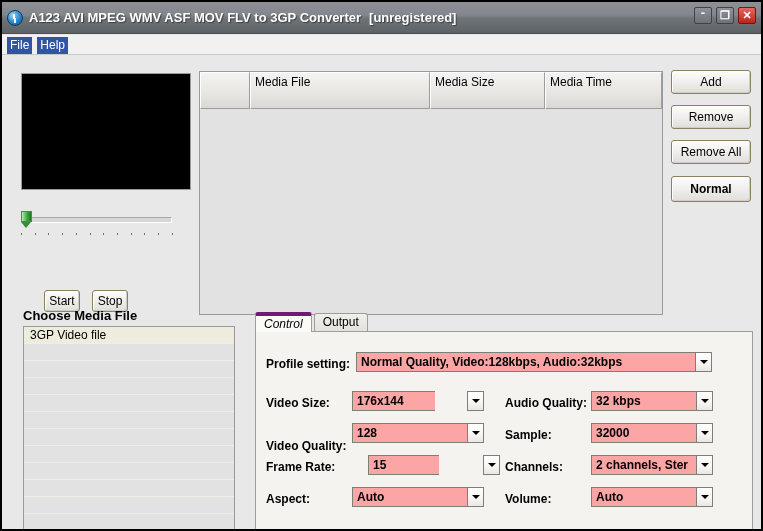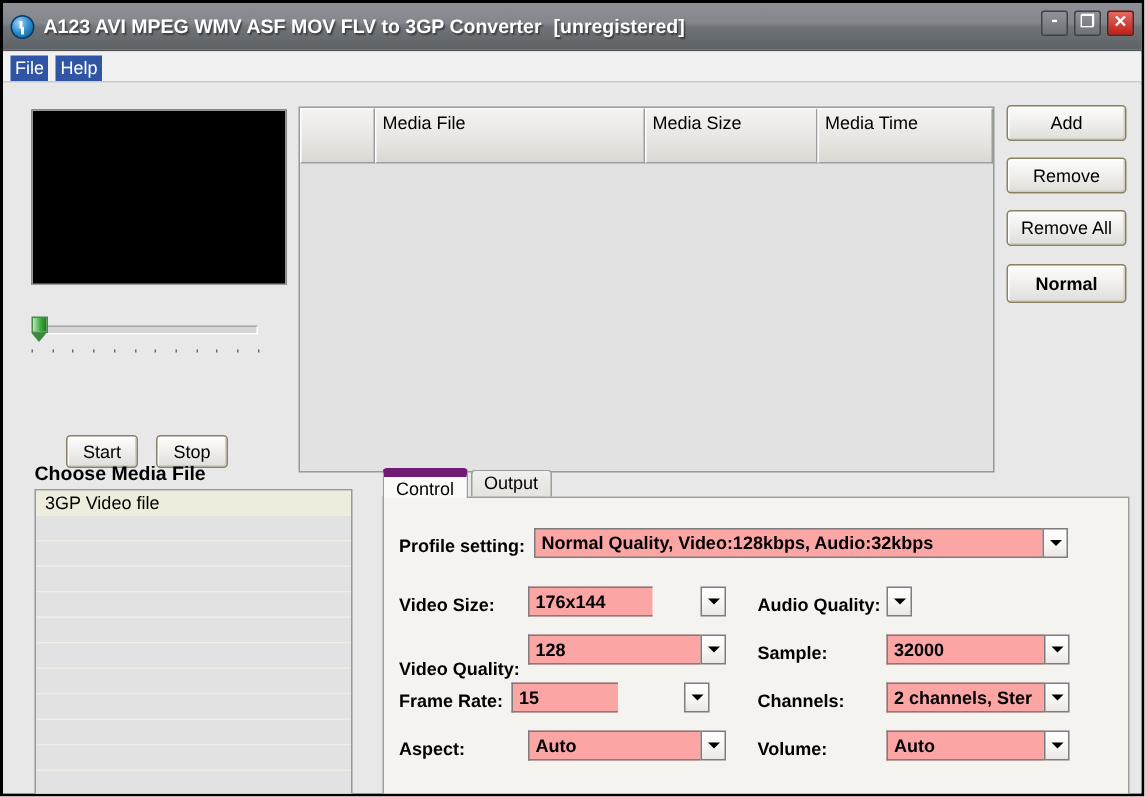--- a/index.html
+++ b/index.html
@@ -202,21 +202,21 @@
     border: 1px solid #8d8164;
     border-radius: 3px;
     font-size: 12px;
     color: #000000;
     text-align: center;
     cursor: default;
     box-sizing: border-box;
     box-shadow: inset 1px 1px 0 #ffffff, inset -1px -1px 0 #cfcdc6;
   }
   .btn-start, .btn-stop {
-    width: 48px; height: 22px;
+    width: 36px; height: 22px;
     line-height: 20px;
   }
 
   
   .media-list {
     position: absolute;
     left: 197px; top: 15px;
     width: 464px; height: 244px;
     background: #e2e2e2;
     border: 1px solid #9a9a9a;
@@ -329,25 +329,26 @@
     background: linear-gradient(to bottom, #f0efeb 0%, #e3e1db 100%);
     border: 1px solid #9d9d9d;
     border-bottom: none;
     border-radius: 3px 3px 0 0;
     cursor: default;
     box-sizing: border-box;
     white-space: nowrap;
   }
   .tab.active {
     background: #fafaf7;
-    border-top: 6px solid #701a75;
+    border-top: 4px solid #701a75;
     height: 20px;
     line-height: 17px;
     position: relative;
     z-index: 3;
+    font-style: italic;
   }
   .tab + .tab { margin-left: 2px; }
   .tab-panel {
     position: absolute;
     left: 0; top: 19px;
     width: 498px; height: 230px;
     background: #f4f3ef;
     border: 1px solid #9d9d9d;
     box-sizing: border-box;
   }
@@ -511,33 +512,34 @@
           <div class="arrow"></div>
         </div>
 
         <div class="form-label" style="left:10px; top:96px;margin-top:11px;">Video Quality:</div>
         <div class="combo" style="left:96px; top:91px; width:132px;">
           <div class="field">128</div>
           <div class="arrow"></div>
         </div>
 
         <div class="form-label" style="left:10px; top:128px;">Frame Rate:</div>
-        <div class="combo" style="left:85px; top:123px; width:132px;gap:44px;">
+        <div class="combo" style="left:112px; top:123px; width:132px;gap:44px;">
           <div class="field">15</div>
           <div class="arrow"></div>
         </div>
 
         <div class="form-label" style="left:10px; top:160px;">Aspect:</div>
         <div class="combo" style="left:96px; top:155px; width:132px;">
           <div class="field">Auto</div>
           <div class="arrow"></div>
         </div>
 
         <div class="form-label" style="left:249px; top:64px;">Audio Quality:</div>
         <div class="combo" style="left:335px; top:59px; width:122px;">
+          <div class="field">32 kbps</div>
           <div class="arrow"></div>
         </div>
 
         <div class="form-label" style="left:249px; top:96px;">Sample:</div>
         <div class="combo" style="left:335px; top:91px; width:122px;">
           <div class="field">32000</div>
           <div class="arrow"></div>
         </div>
 
         <div class="form-label" style="left:249px; top:128px;">Channels:</div>

